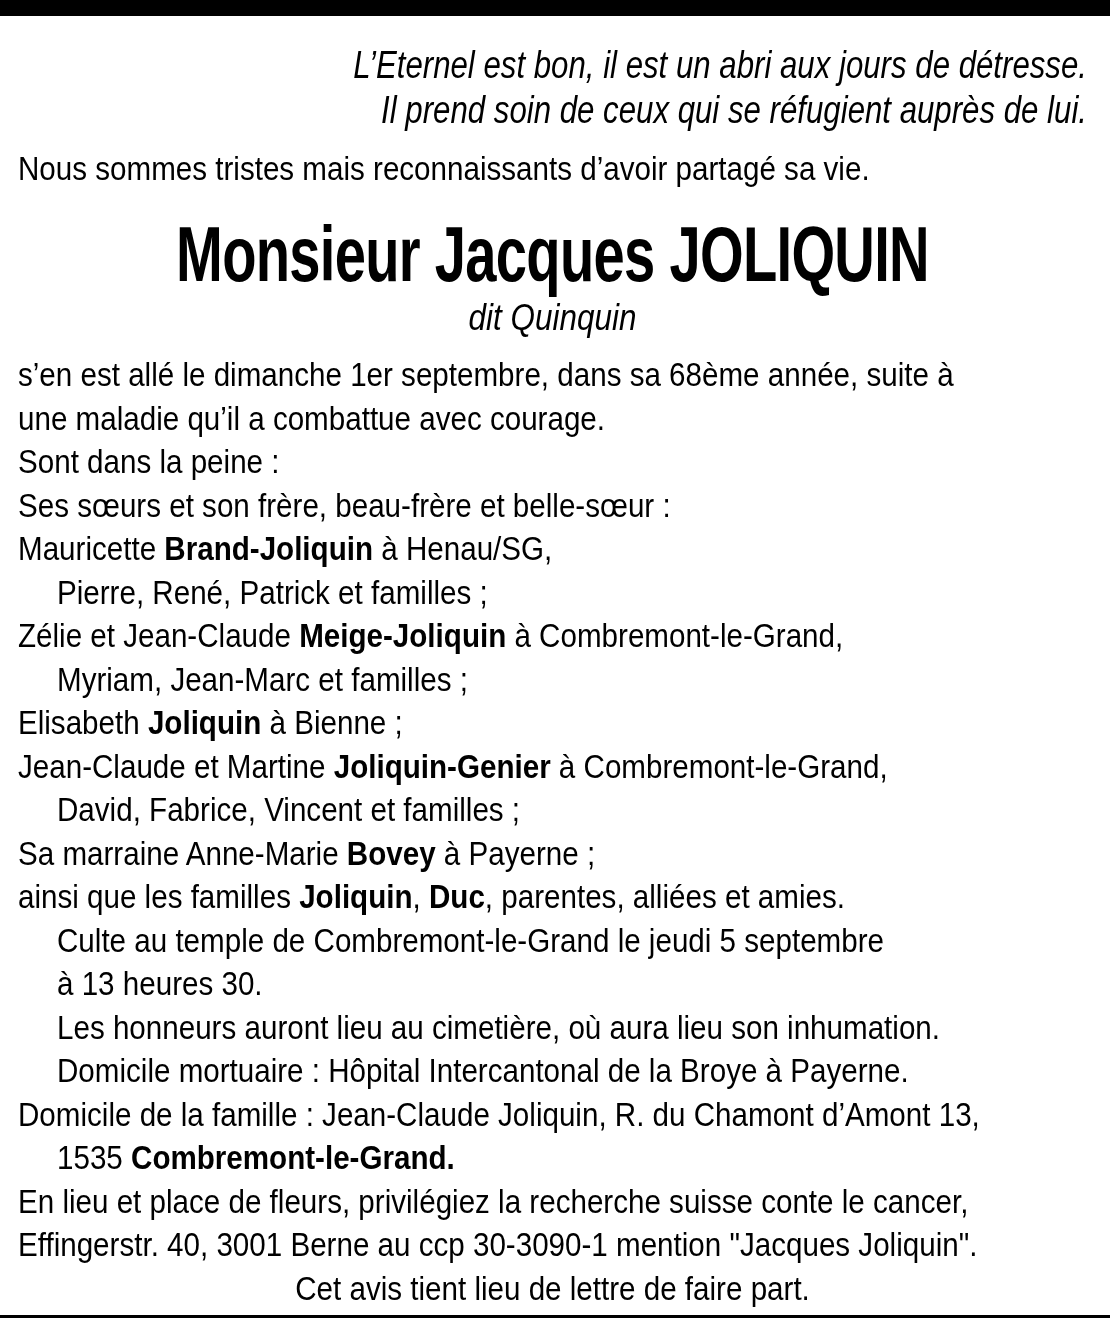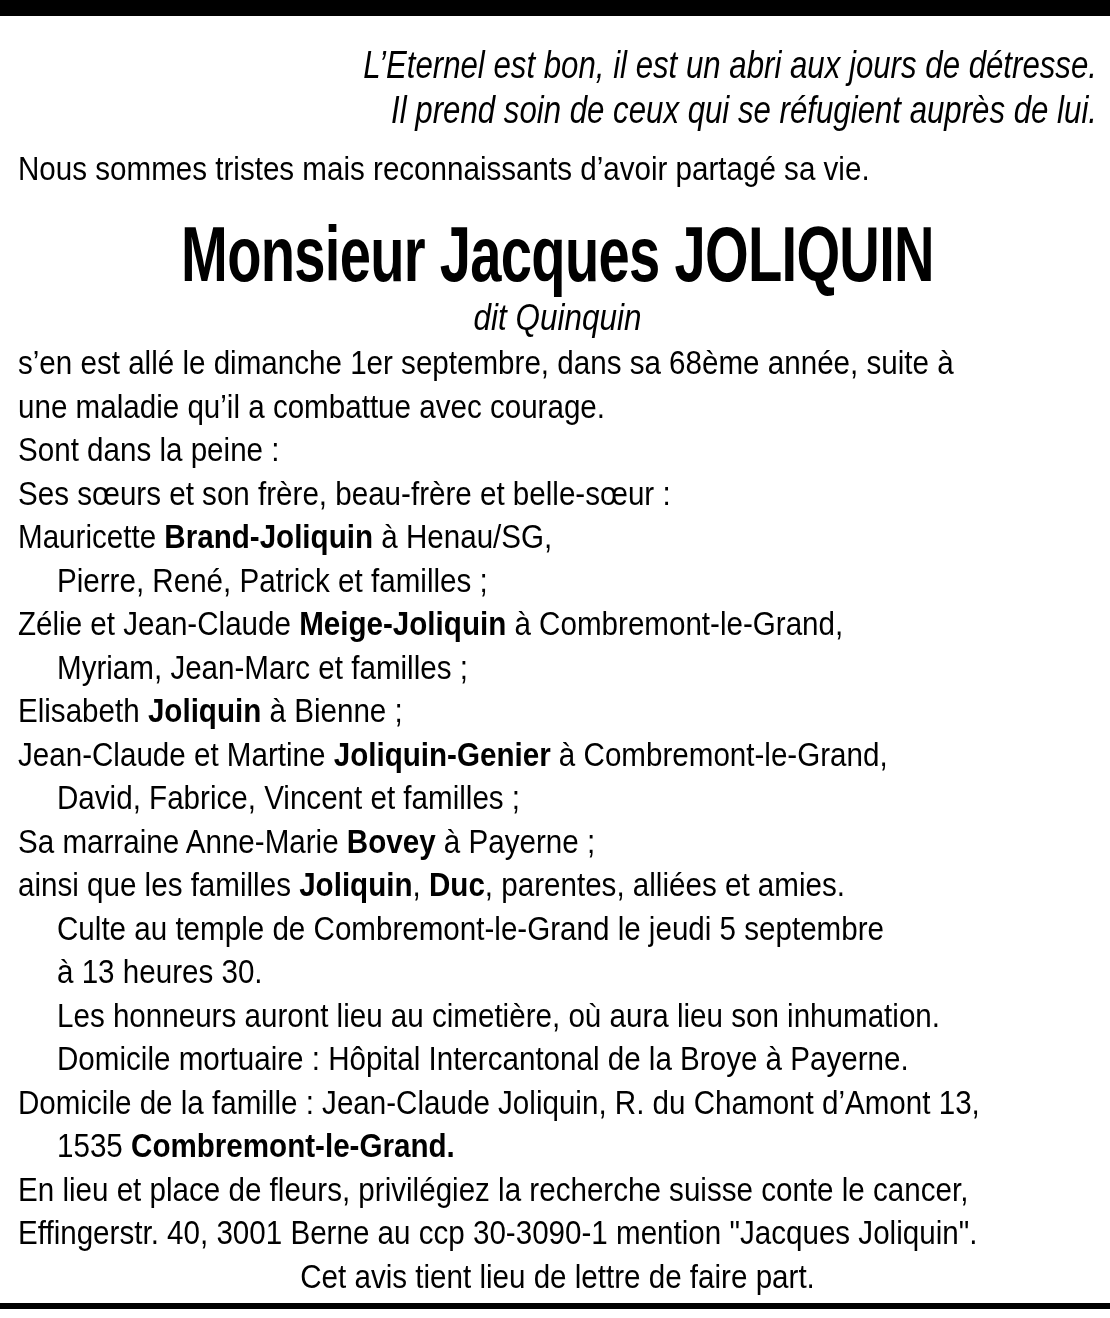--- a/index.html
+++ b/index.html
@@ -22,21 +22,21 @@
     background: #000000;
   }
   .bottom-bar {
     width: 1110px;
     height: 6px;
     background: #000000;
     margin-top: 5px;
   }
   .content {
     padding-left: 18px;
-    padding-right: 13px;
+    padding-right: 23px;
   }
   .ln {
     white-space: nowrap;
   }
   .epigraph {
     text-align: right;
     font-style: italic;
     font-size: 39px;
     line-height: 45px;
     transform: scaleX(0.80);
@@ -64,21 +64,21 @@
   }
   .subtitle {
     font-style: italic;
     font-size: 37px;
     line-height: 44px;
     text-align: center;
     transform: scaleX(0.85);
     transform-origin: 50% 50%;
   }
   .body-block {
-    margin-top: 1px;
+    margin-top: 13px;
   }
   .body-ln {
     font-size: 34px;
     line-height: 43.5px;
     white-space: nowrap;
     transform: scaleX(0.87);
     transform-origin: 0 50%;
   }
   .body-ln.indent {
     margin-left: 39px;

